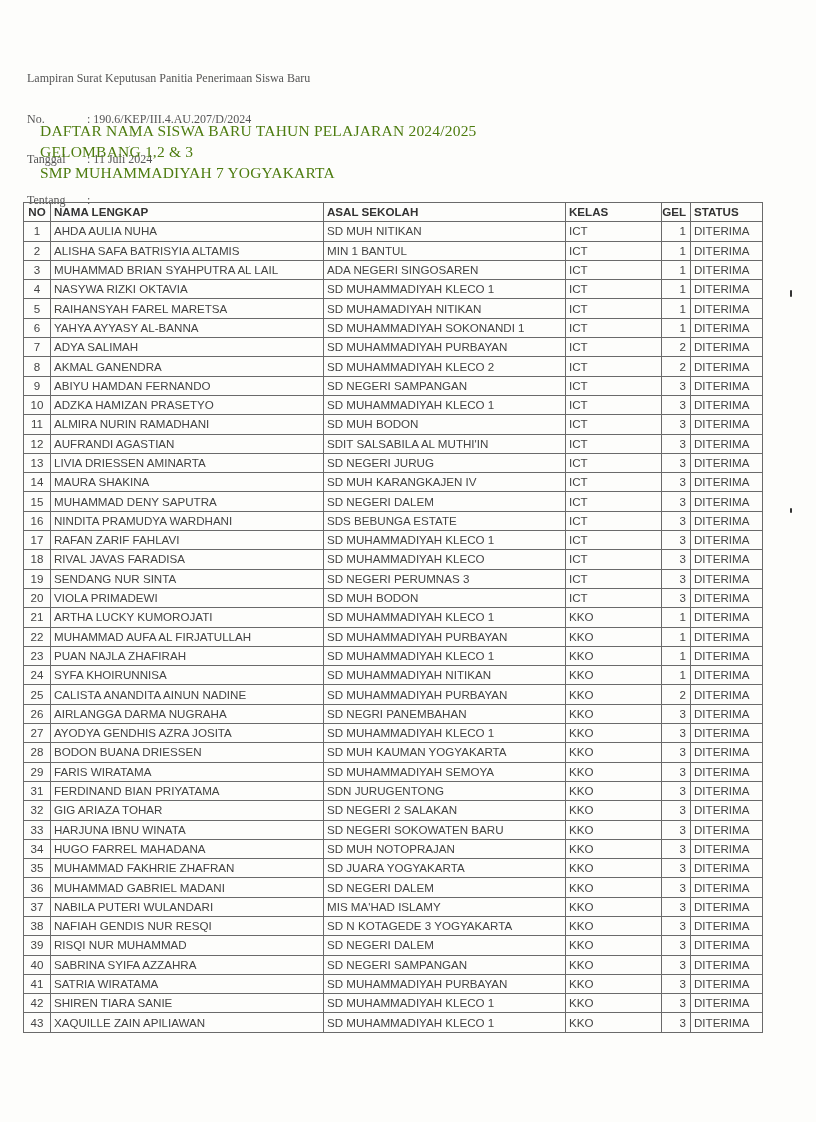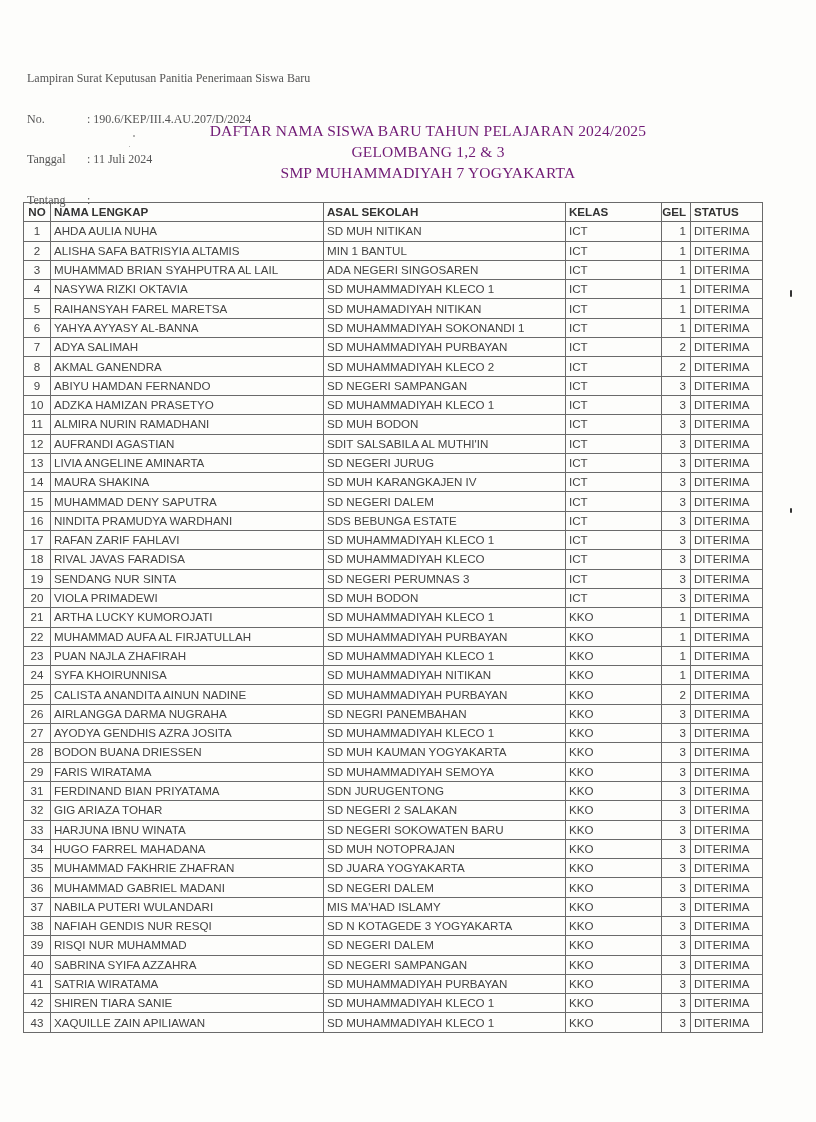--- a/index.html
+++ b/index.html
@@ -9,22 +9,22 @@
   }
   .meta {
     position: absolute; left: 27px; top: 48px;
     font-family: "Liberation Serif", serif; font-size: 12px; color: #555;
     line-height: 20.5px;
   }
   .meta .row { display: flex; white-space: nowrap; margin-top: 20px; }
   .meta .lbl { width: 60px; }
   .titles {
     position: absolute; left: 0; width: 816px; top: 120px;
-    text-align: center; font-family: "Liberation Serif", serif;
-    font-size: 15.5px; color: #701a75; line-height: 21px; letter-spacing: 0.2px;
+    font-family: "Liberation Serif", serif;
+    font-size: 15.5px; color: #4d7c0f; line-height: 21px; letter-spacing: 0.2px;
   }
   .titles div { padding-left: 40px; }
   .speck { position: absolute; width: 2px; height: 2px; background: #999; border-radius: 1px; }
   .edge-mark { position: absolute; width: 2px; height: 7px; background: #333; border-radius: 1px; }
   table {
     position: absolute; left: 23px; top: 202px;
     border-collapse: collapse;
     font-family: "Liberation Sans", sans-serif; font-size: 11.6px; color: #444; border-radius: 27px;
   }
   td, th {
@@ -176,21 +176,21 @@
       <tr>
         <td class="c-no">12</td>
         <td class="c-nama">AUFRANDI AGASTIAN</td>
         <td class="c-asal">SDIT SALSABILA AL MUTHI'IN</td>
         <td class="c-kelas">ICT</td>
         <td class="c-gel">3</td>
         <td class="c-status">DITERIMA</td>
       </tr>
       <tr>
         <td class="c-no">13</td>
-        <td class="c-nama">LIVIA ANGELINE AMINARTA</td>
+        <td class="c-nama">LIVIA DRIESSEN AMINARTA</td>
         <td class="c-asal">SD NEGERI JURUG</td>
         <td class="c-kelas">ICT</td>
         <td class="c-gel">3</td>
         <td class="c-status">DITERIMA</td>
       </tr>
       <tr>
         <td class="c-no">14</td>
         <td class="c-nama">MAURA SHAKINA</td>
         <td class="c-asal">SD MUH KARANGKAJEN IV</td>
         <td class="c-kelas">ICT</td>

